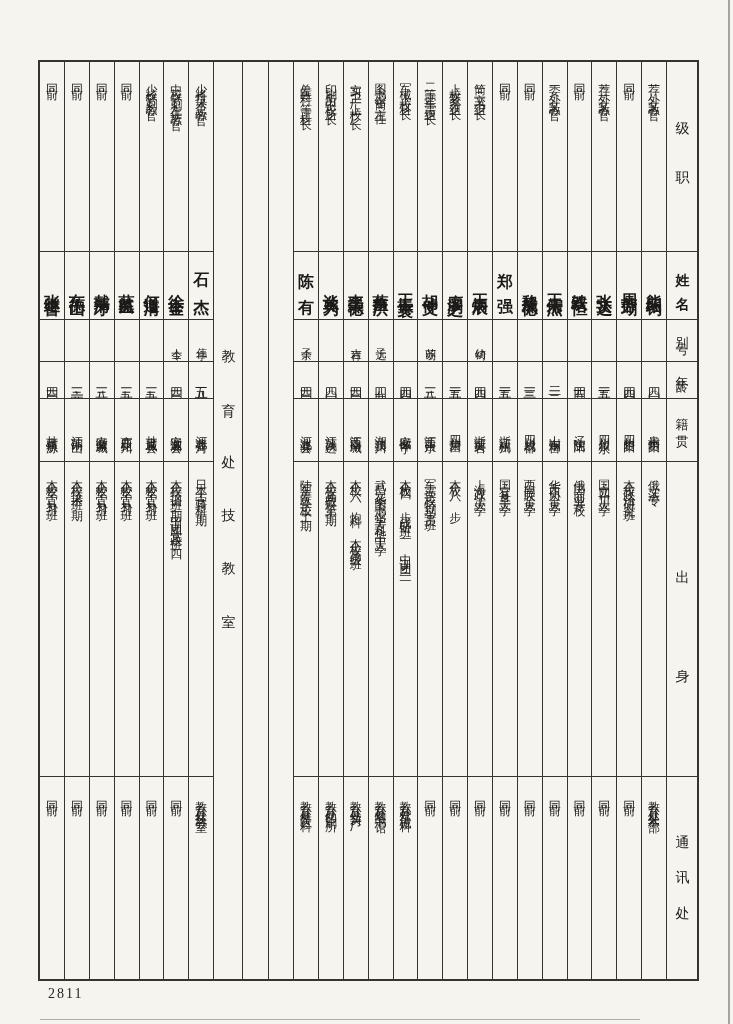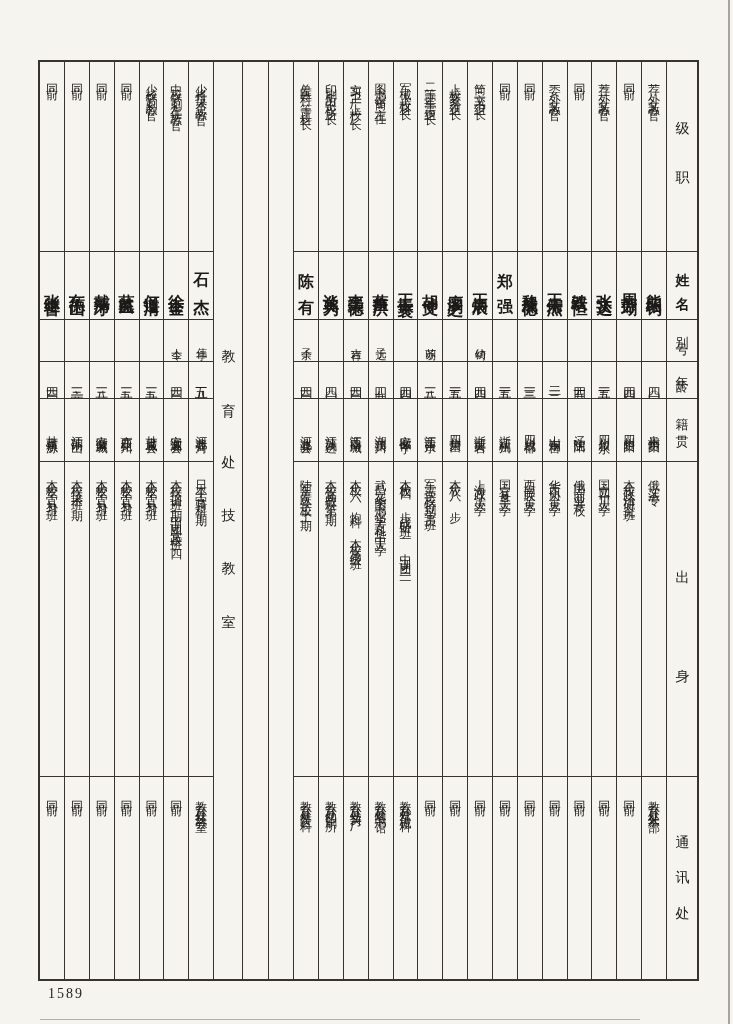--- a/index.html
+++ b/index.html
@@ -599,15 +599,15 @@
     <div class="cell r-origin">
         <span class="v">本校军官补习班</span>
       </div>
     <div class="cell r-contact">
         <span class="v">同前</span>
       </div>
   </div>
 
 </div>
 
-<div class="pageno">1589</div>
+<div class="pageno">2811</div>
 <div class="edge-right"></div>
 <div class="edge-bottom"></div>
 
 </body></html>

